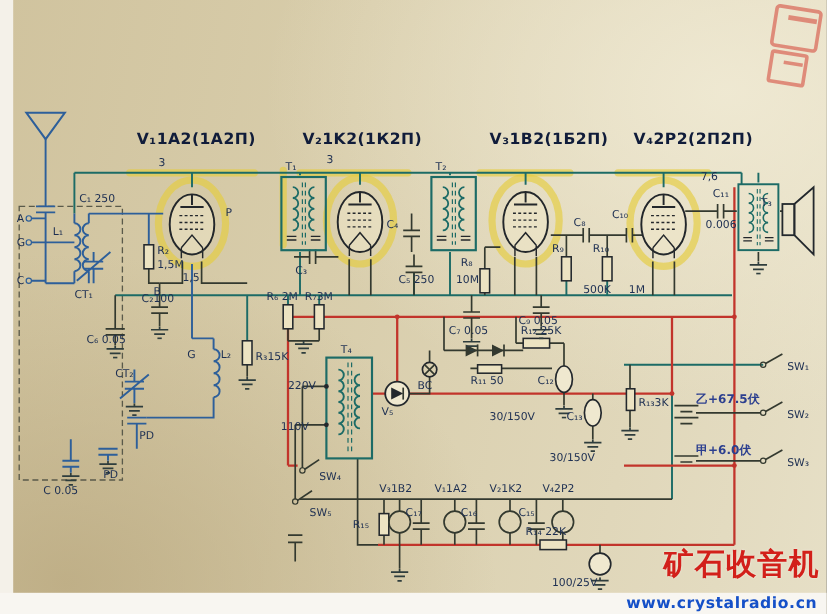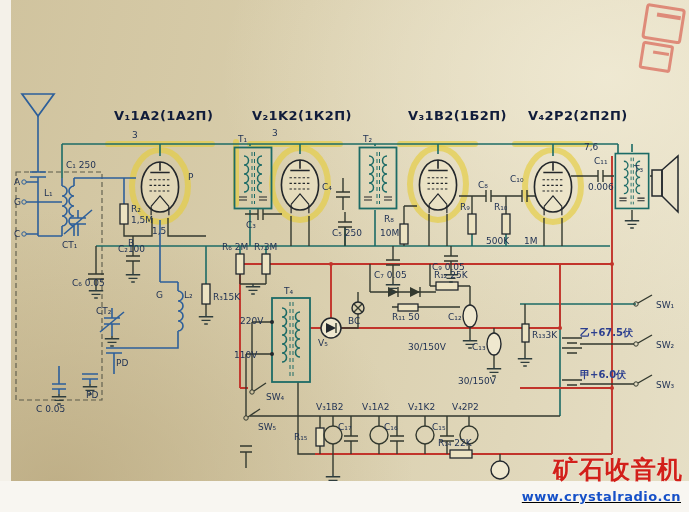--- a/index.html
+++ b/index.html
@@ -3,22 +3,22 @@
 <meta charset="utf-8">
 <style>
   html,body{margin:0;padding:0;background:#777;}
   .page{position:relative;width:689px;height:512px;overflow:hidden;
     font-family:"DejaVu Sans",sans-serif;
     background:
       radial-gradient(ellipse at 88% 15%, rgba(240,234,212,.9) 0, rgba(240,234,212,0) 45%),
       radial-gradient(ellipse at 8% 95%, rgba(186,169,128,.8) 0, rgba(186,169,128,0) 40%),
       linear-gradient(100deg,#d0c39e 0%,#d8cdab 40%,#e0d7ba 75%,#e6dfc6 100%);}
   .edge-left{position:absolute;left:0;top:0;width:11px;height:512px;background:#f4f1e9;z-index:6;}
-  .edge-bottom{position:absolute;left:0;bottom:0;width:689px;height:31px;background:#f8f6f1;z-index:7;
-    display:flex;align-items:center;justify-content:flex-end;padding-right:8px;box-sizing:border-box;text-decoration:underline;}
+  .edge-bottom{position:absolute;left:0;bottom:0;width:689px;height:18px;background:#f8f6f1;z-index:7;
+    display:flex;align-items:center;justify-content:flex-end;padding-right:8px;box-sizing:border-box;}
   .url{font:bold 13px "DejaVu Sans",sans-serif;color:#1550c8;letter-spacing:.5px;}
   .title-box{position:absolute;left:26px;top:14px;width:628px;height:62px;z-index:3;
     border:3px solid #dd2418;border-radius:11px;background:rgba(243,236,211,.55);
     box-shadow:inset 0 0 0 1px rgba(221,36,24,.35);
     display:flex;align-items:center;justify-content:center;}
   .title-box span{font:bold 35px "DejaVu Sans",sans-serif;color:#e0241a;letter-spacing:2px;white-space:nowrap;}
   .stamp{position:absolute;right:1px;top:2px;width:74px;height:88px;z-index:4;opacity:.5;transform:rotate(9deg);}
   .stamp .s1{position:absolute;right:8px;top:2px;width:34px;height:30px;border:3px solid #d23327;border-radius:4px;}
   .stamp .s2{position:absolute;right:14px;top:40px;width:26px;height:22px;border:3px solid #d23327;border-radius:3px;}
   .stamp .s3{position:absolute;right:12px;top:10px;width:24px;height:4px;background:#d23327;}

